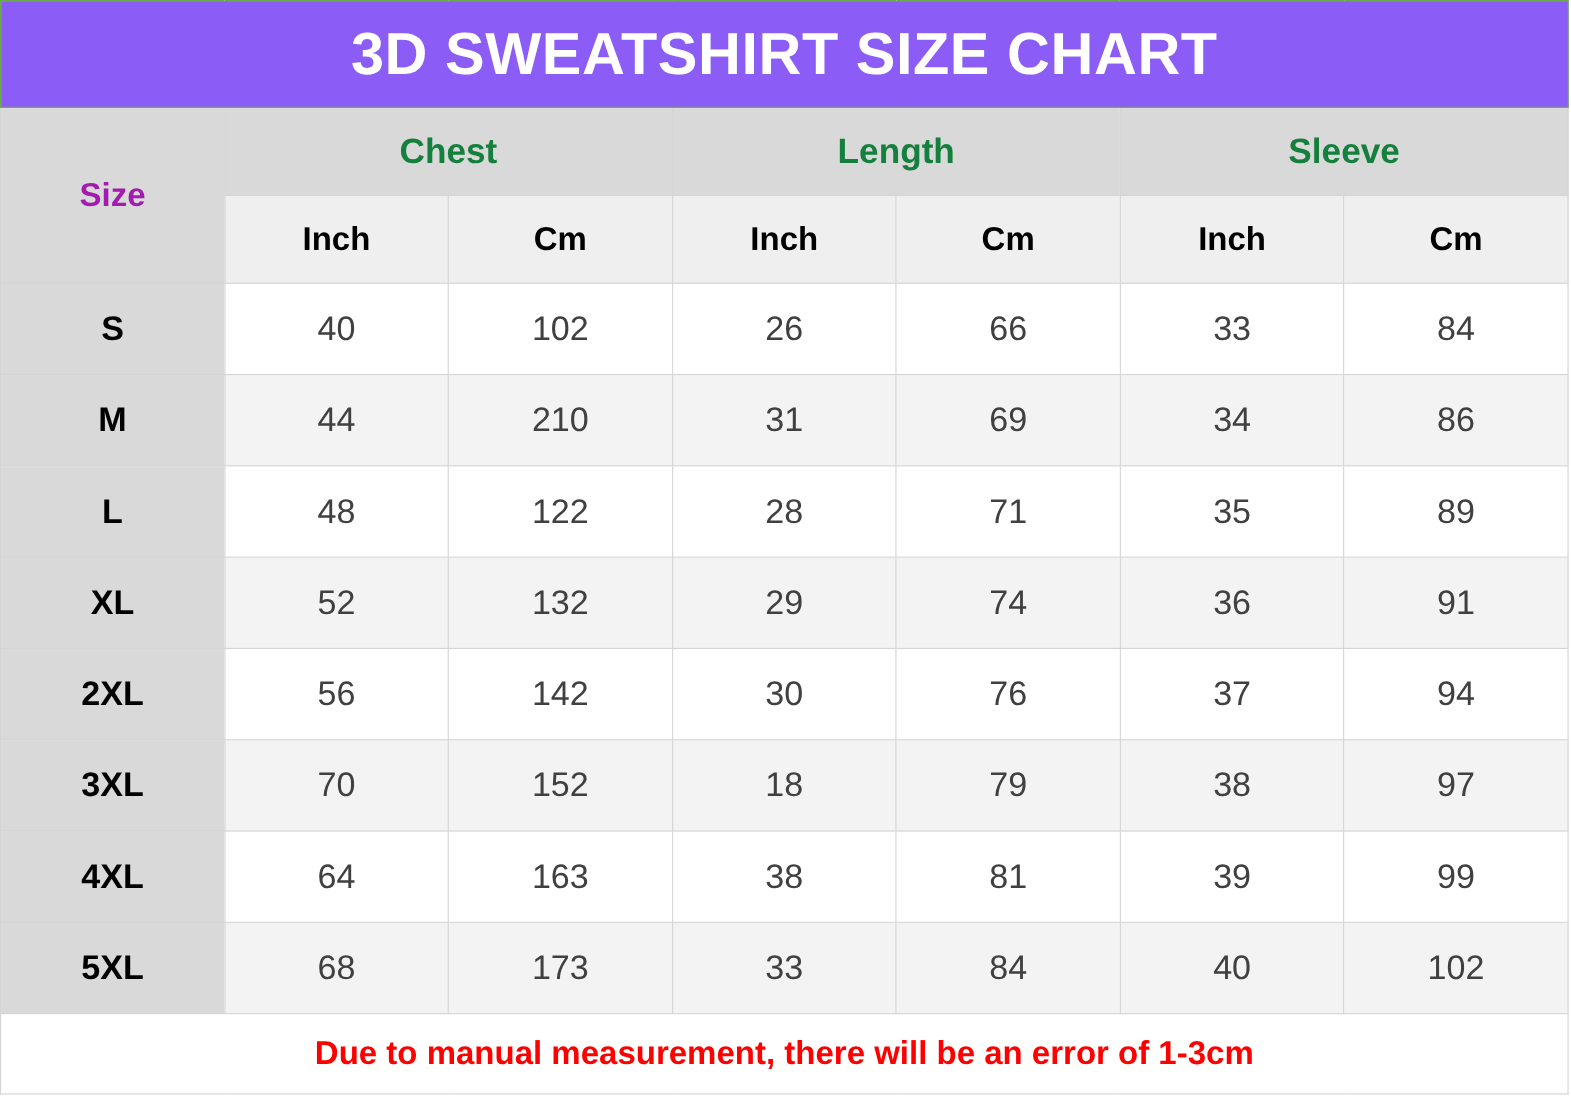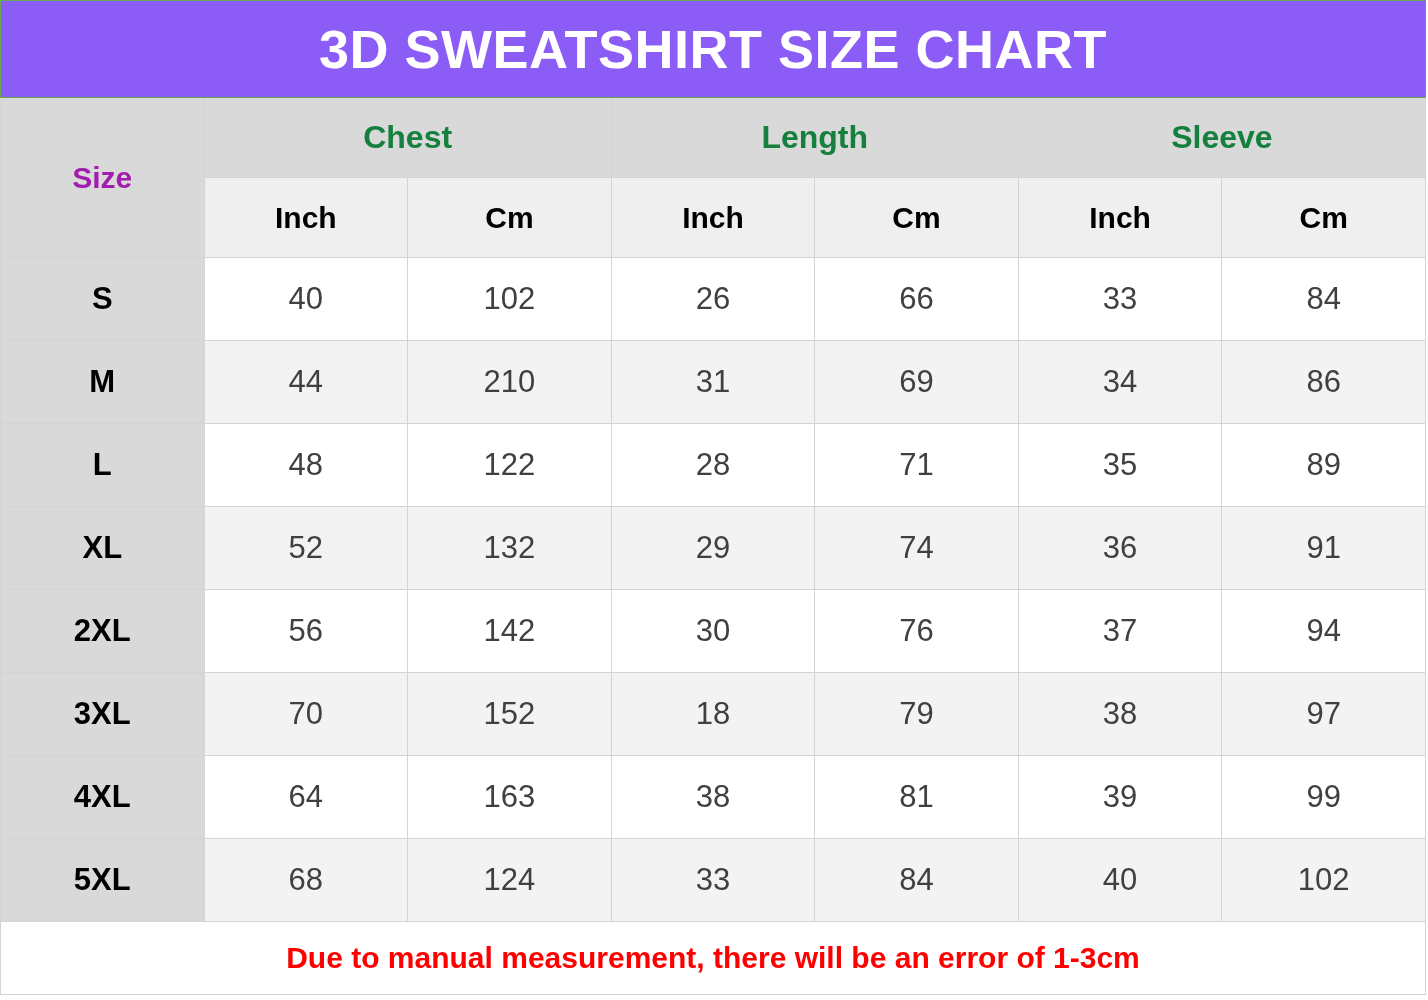--- a/index.html
+++ b/index.html
@@ -170,21 +170,21 @@
         <td class="data-cell col-data">64</td>
         <td class="data-cell col-data">163</td>
         <td class="data-cell col-data">38</td>
         <td class="data-cell col-data">81</td>
         <td class="data-cell col-data">39</td>
         <td class="data-cell col-data">99</td>
       </tr>
       <tr class="row-even">
         <td class="size-cell col-size">5XL</td>
         <td class="data-cell col-data">68</td>
-        <td class="data-cell col-data">124</td>
+        <td class="data-cell col-data">173</td>
         <td class="data-cell col-data">33</td>
         <td class="data-cell col-data">84</td>
         <td class="data-cell col-data">40</td>
         <td class="data-cell col-data">102</td>
       </tr>
 
       <tr>
         <td class="note-cell" colspan="7">Due to manual measurement, there will be an error of 1-3cm</td>
       </tr>
     </tbody>

